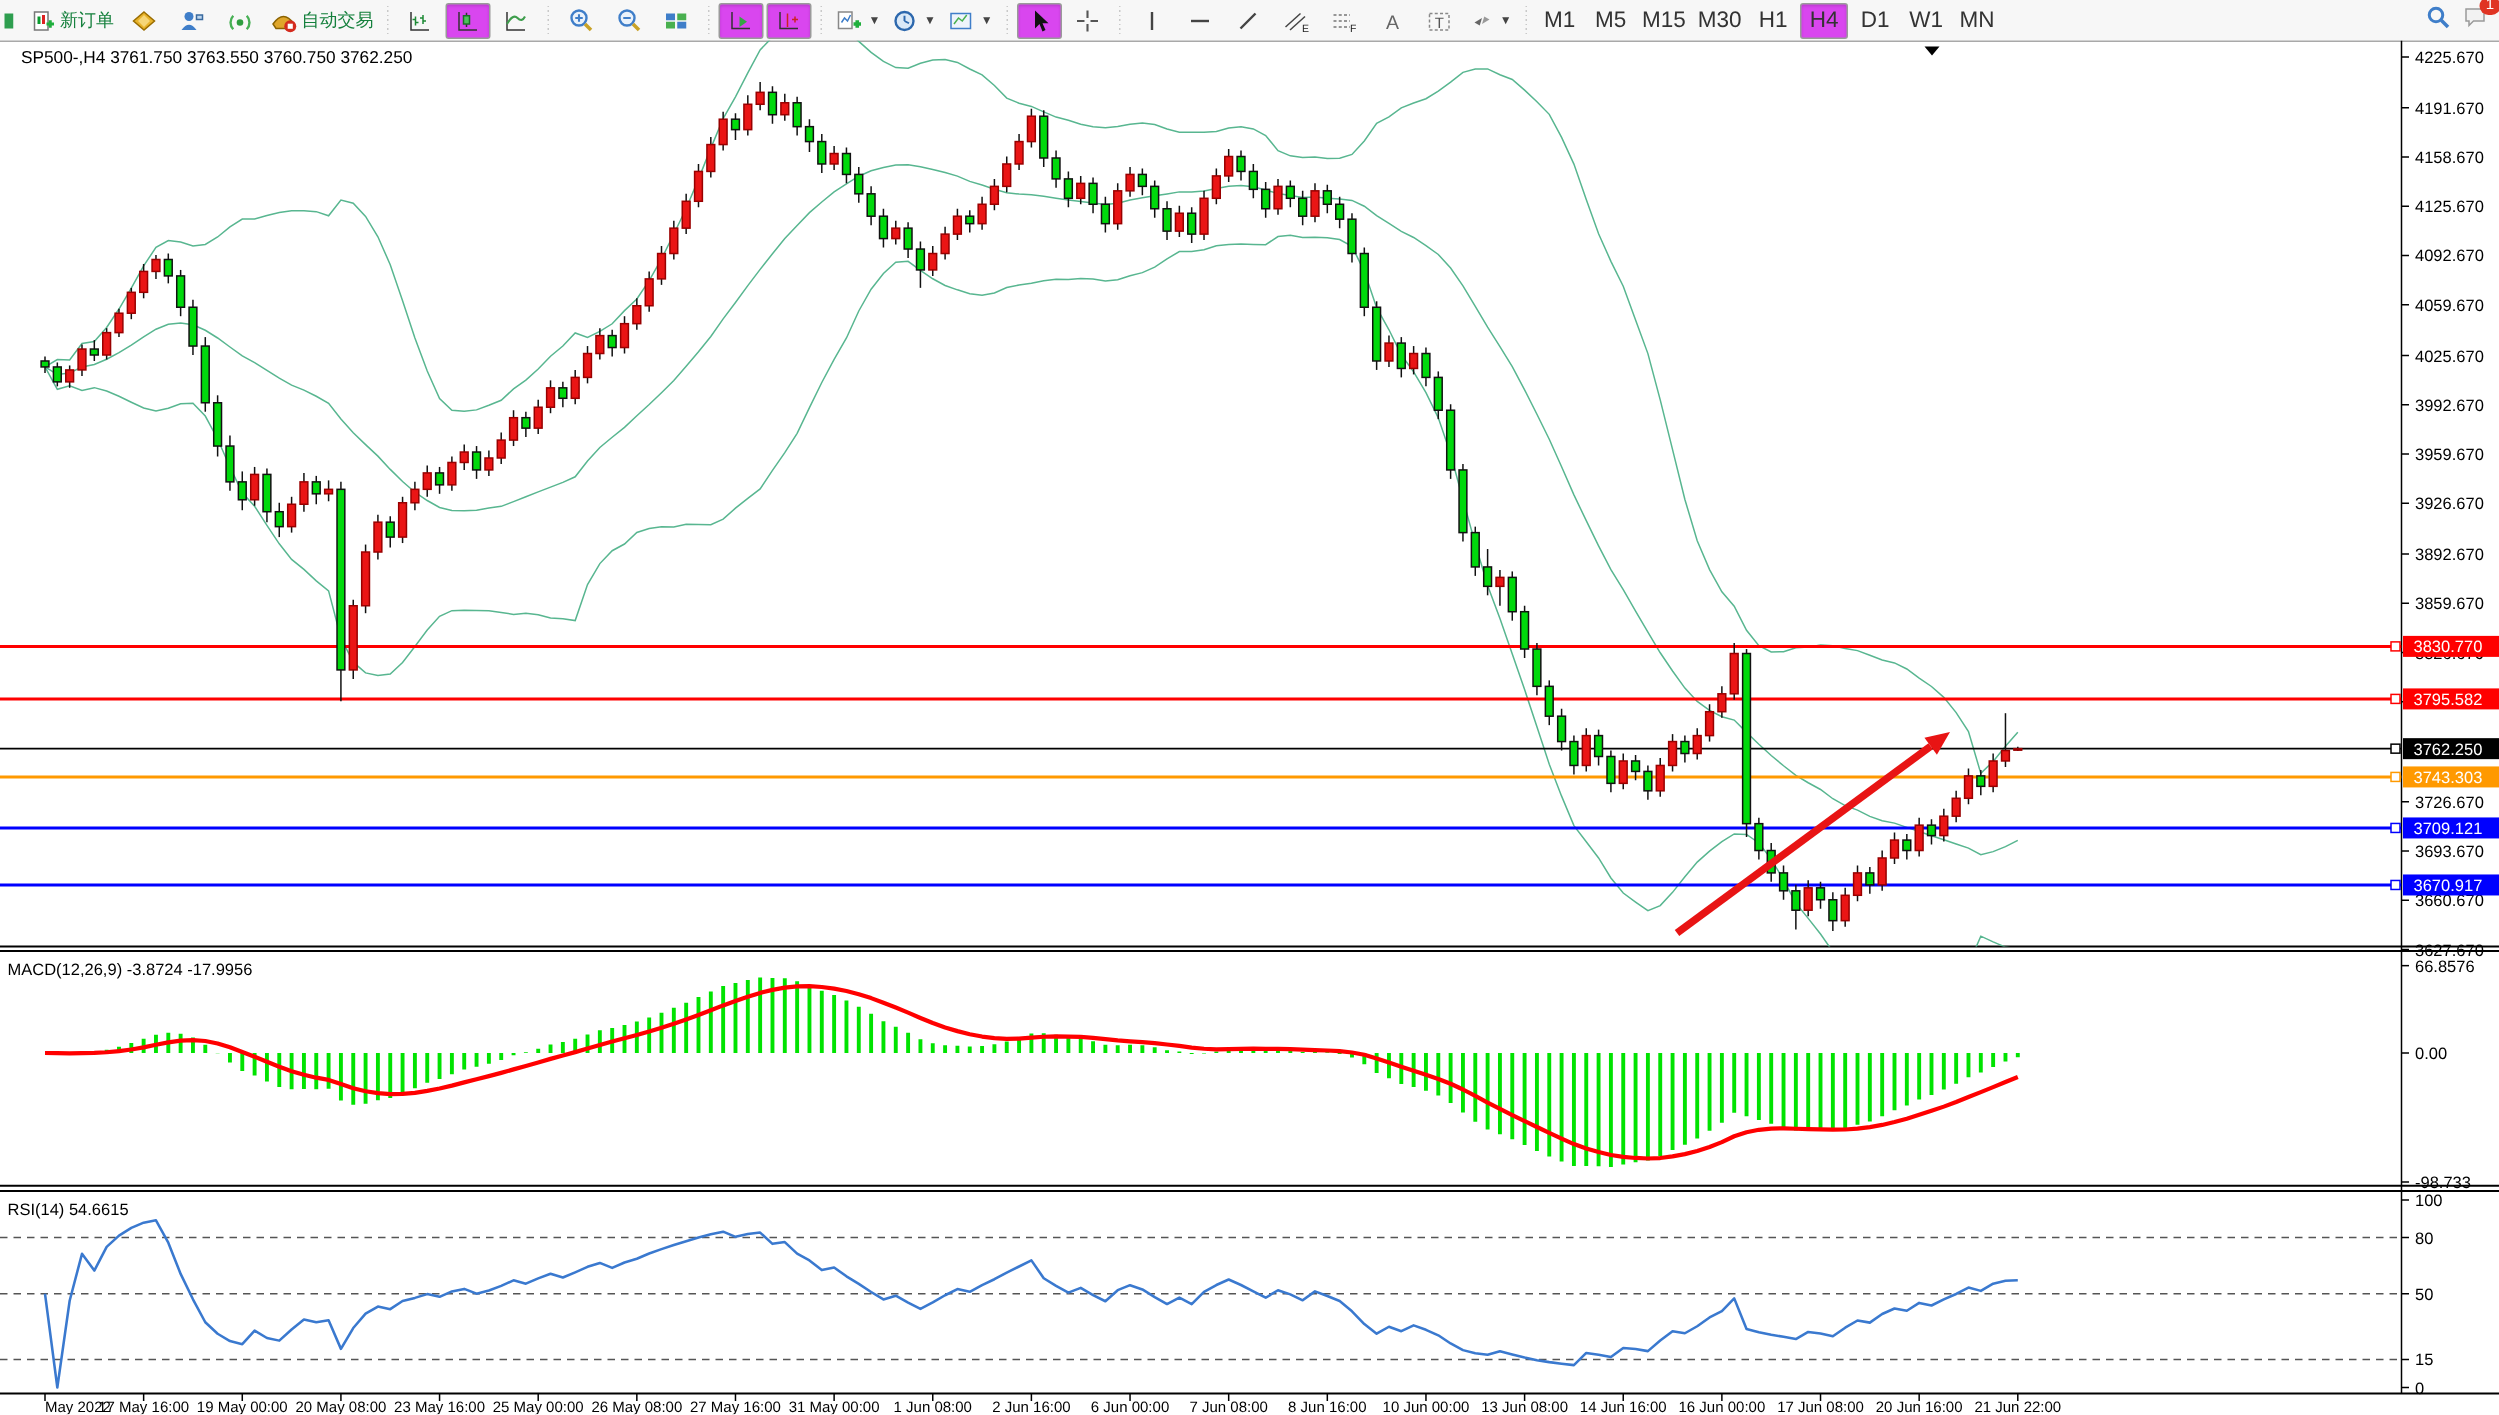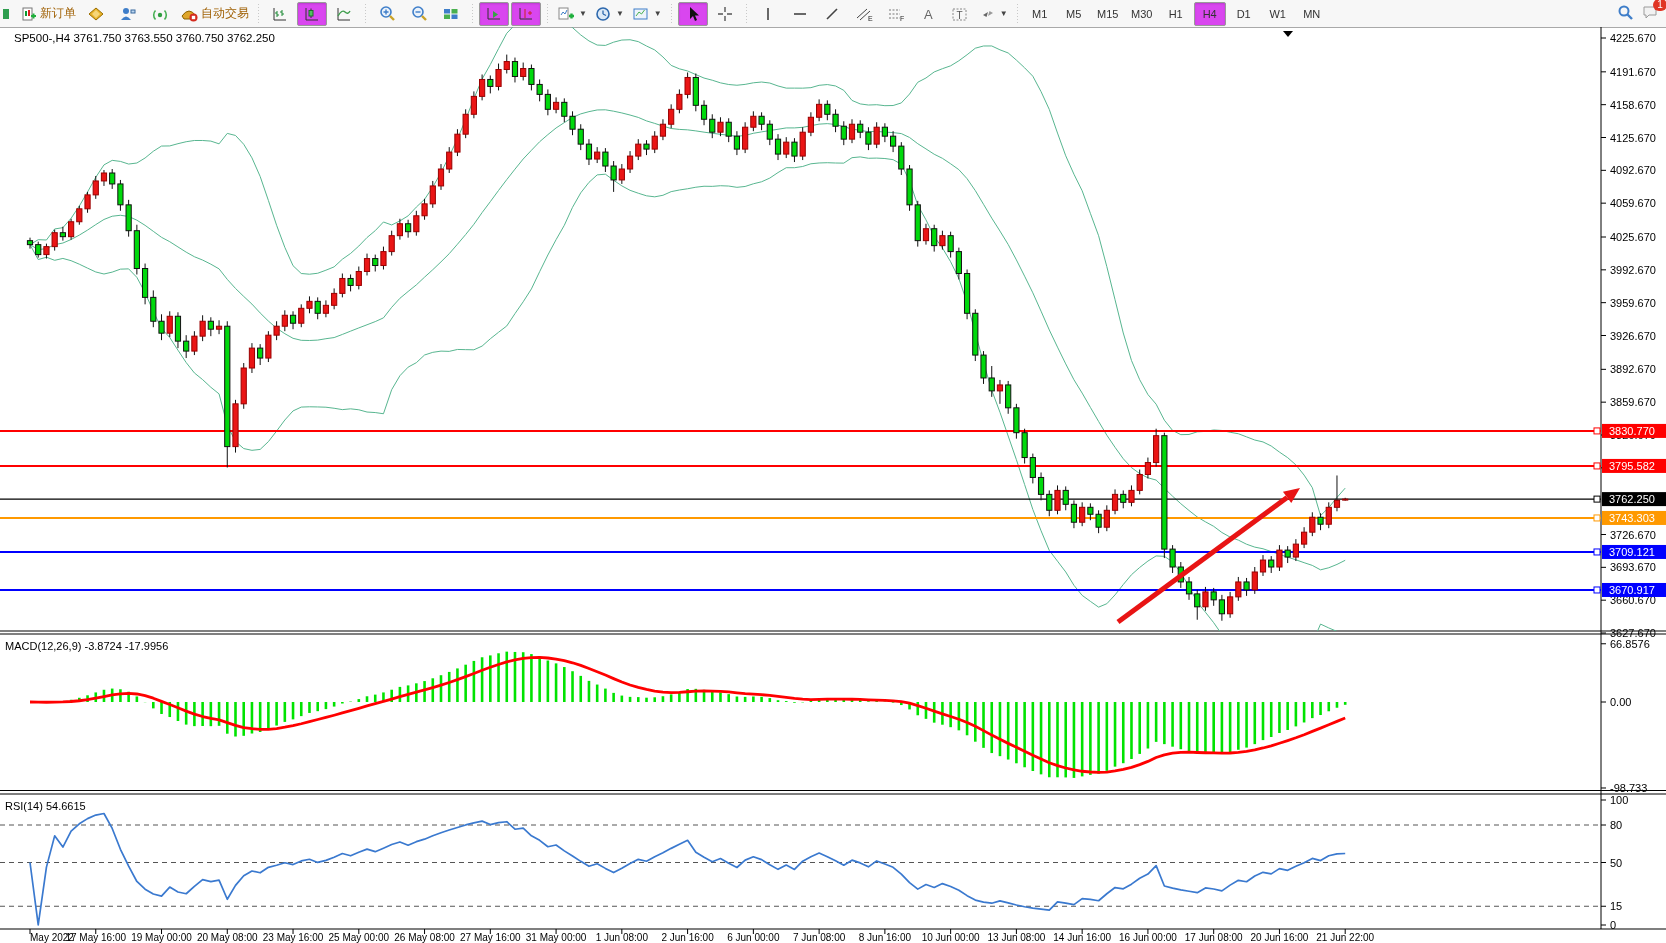--- a/index.html
+++ b/index.html
@@ -4,26 +4,26 @@
 <style>
   html,body{margin:0;padding:0;background:#fff;font-family:"Liberation Sans",sans-serif;}
   #app{position:relative;width:1666px;height:943px;overflow:hidden;background:#fff;}
   
   #toolbar{position:absolute;left:0;top:0;width:1666px;height:27px;background:#f7f7f7;
            border-bottom:1px solid #a9a9a9;display:flex;align-items:center;white-space:nowrap;}
   .tbtn{display:inline-flex;align-items:center;justify-content:center;height:22px;min-width:24px;
         margin:0 1px;padding:0 2px;border:1px solid transparent;border-radius:2px;color:#222;
         font-size:12px;gap:3px;}
   .tbtn.pressed{border:1px solid #9a9a9a;background:#d946ef;box-shadow:inset 0 1px 2px rgba(0,0,0,.15);}
-  .tbtn .lbl{font-size:12px;color:#a16207;}
+  .tbtn .lbl{font-size:12px;color:#15803d;}
   .tsep{display:inline-block;width:5px;height:20px;margin:0 3px;
         background:repeating-linear-gradient(to bottom,#c9c9c9 0 1px,transparent 1px 3px);
         background-size:1px 100%;background-repeat:no-repeat;background-position:center;}
   .caret{font-size:8px;color:#444;margin-left:1px;}
-  .tf{min-width:26px;font-size:11px;color:#333;}
+  .tf{min-width:26px;font-size:15px;color:#333;}
   #right-icons{position:absolute;right:6px;top:0;height:27px;display:flex;align-items:center;gap:8px;}
   .badge{position:absolute;top:-4px;right:-7px;background:#e03423;color:#fff;border-radius:8px;
          font-size:10px;line-height:12px;min-width:12px;height:12px;text-align:center;padding:0 1px;}
   
   #chartsvg{position:absolute;left:0;top:27px;}
   text{font-family:"Liberation Sans",sans-serif;}
 </style>
 </head>
 <body>
 <div id="app">

